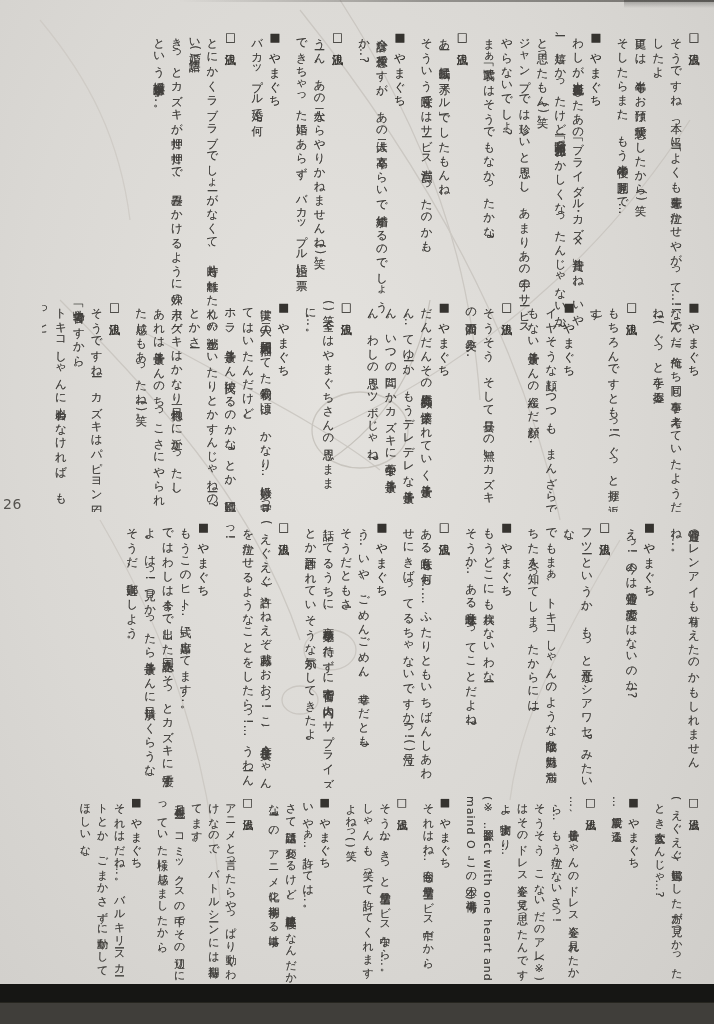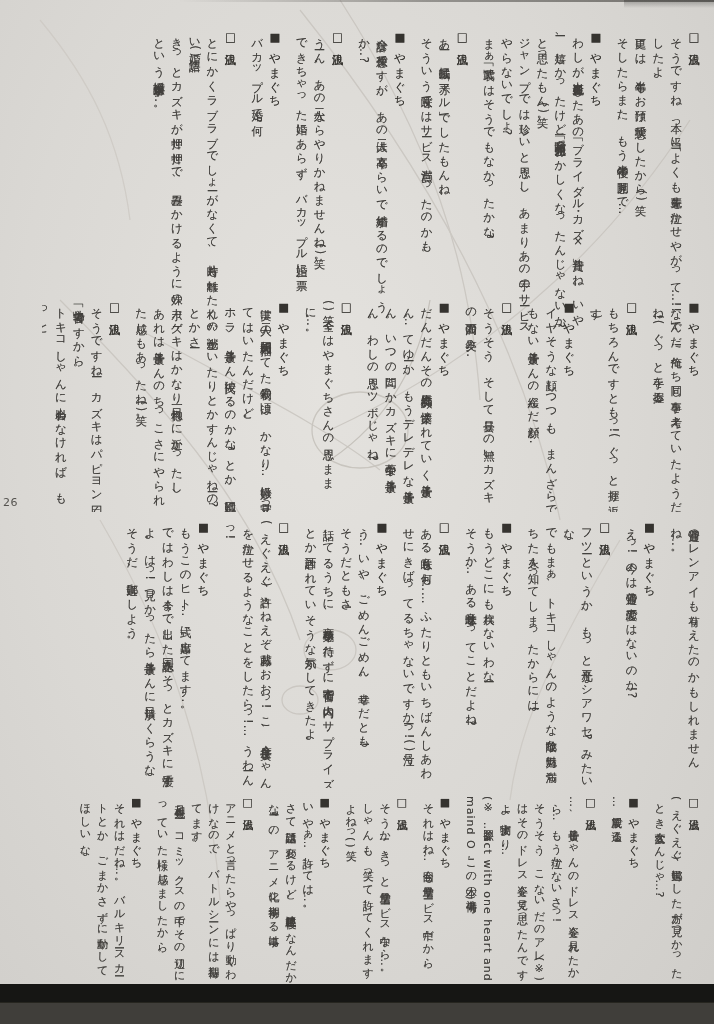--- a/index.html
+++ b/index.html
@@ -18,21 +18,21 @@
   }
   .band-1{top:30px;height:300px;}
   .band-2{top:300px;height:212px;}
   .band-3{top:520px;height:268px;}
   .band-4{top:796px;height:188px;font-size:11px;}
   .block + .block{margin-block-start:9px;}
   .block p{margin:0;}
   .speaker{color:#35332f;}
   .page-number{
     position:absolute;left:3px;top:496px;z-index:2;
-    font-size:11px;color:#55534f;letter-spacing:.5px;
+    font-size:14px;color:#55534f;letter-spacing:.5px;
   }
   .top-edge{
     position:absolute;left:0;top:0;width:714px;height:2px;z-index:3;
     background:linear-gradient(to right, rgba(0,0,0,0) 25%, rgba(90,88,84,.55) 60%, rgba(70,68,64,.7) 100%);
   }
   .corner-shadow{
     position:absolute;right:0;top:0;width:90px;height:8px;z-index:3;
     background:linear-gradient(to bottom, rgba(40,40,38,.35), rgba(0,0,0,0));
   }
   .scan-bar-black{position:absolute;left:0;top:984px;width:714px;height:18px;background:#161614;z-index:4;}

